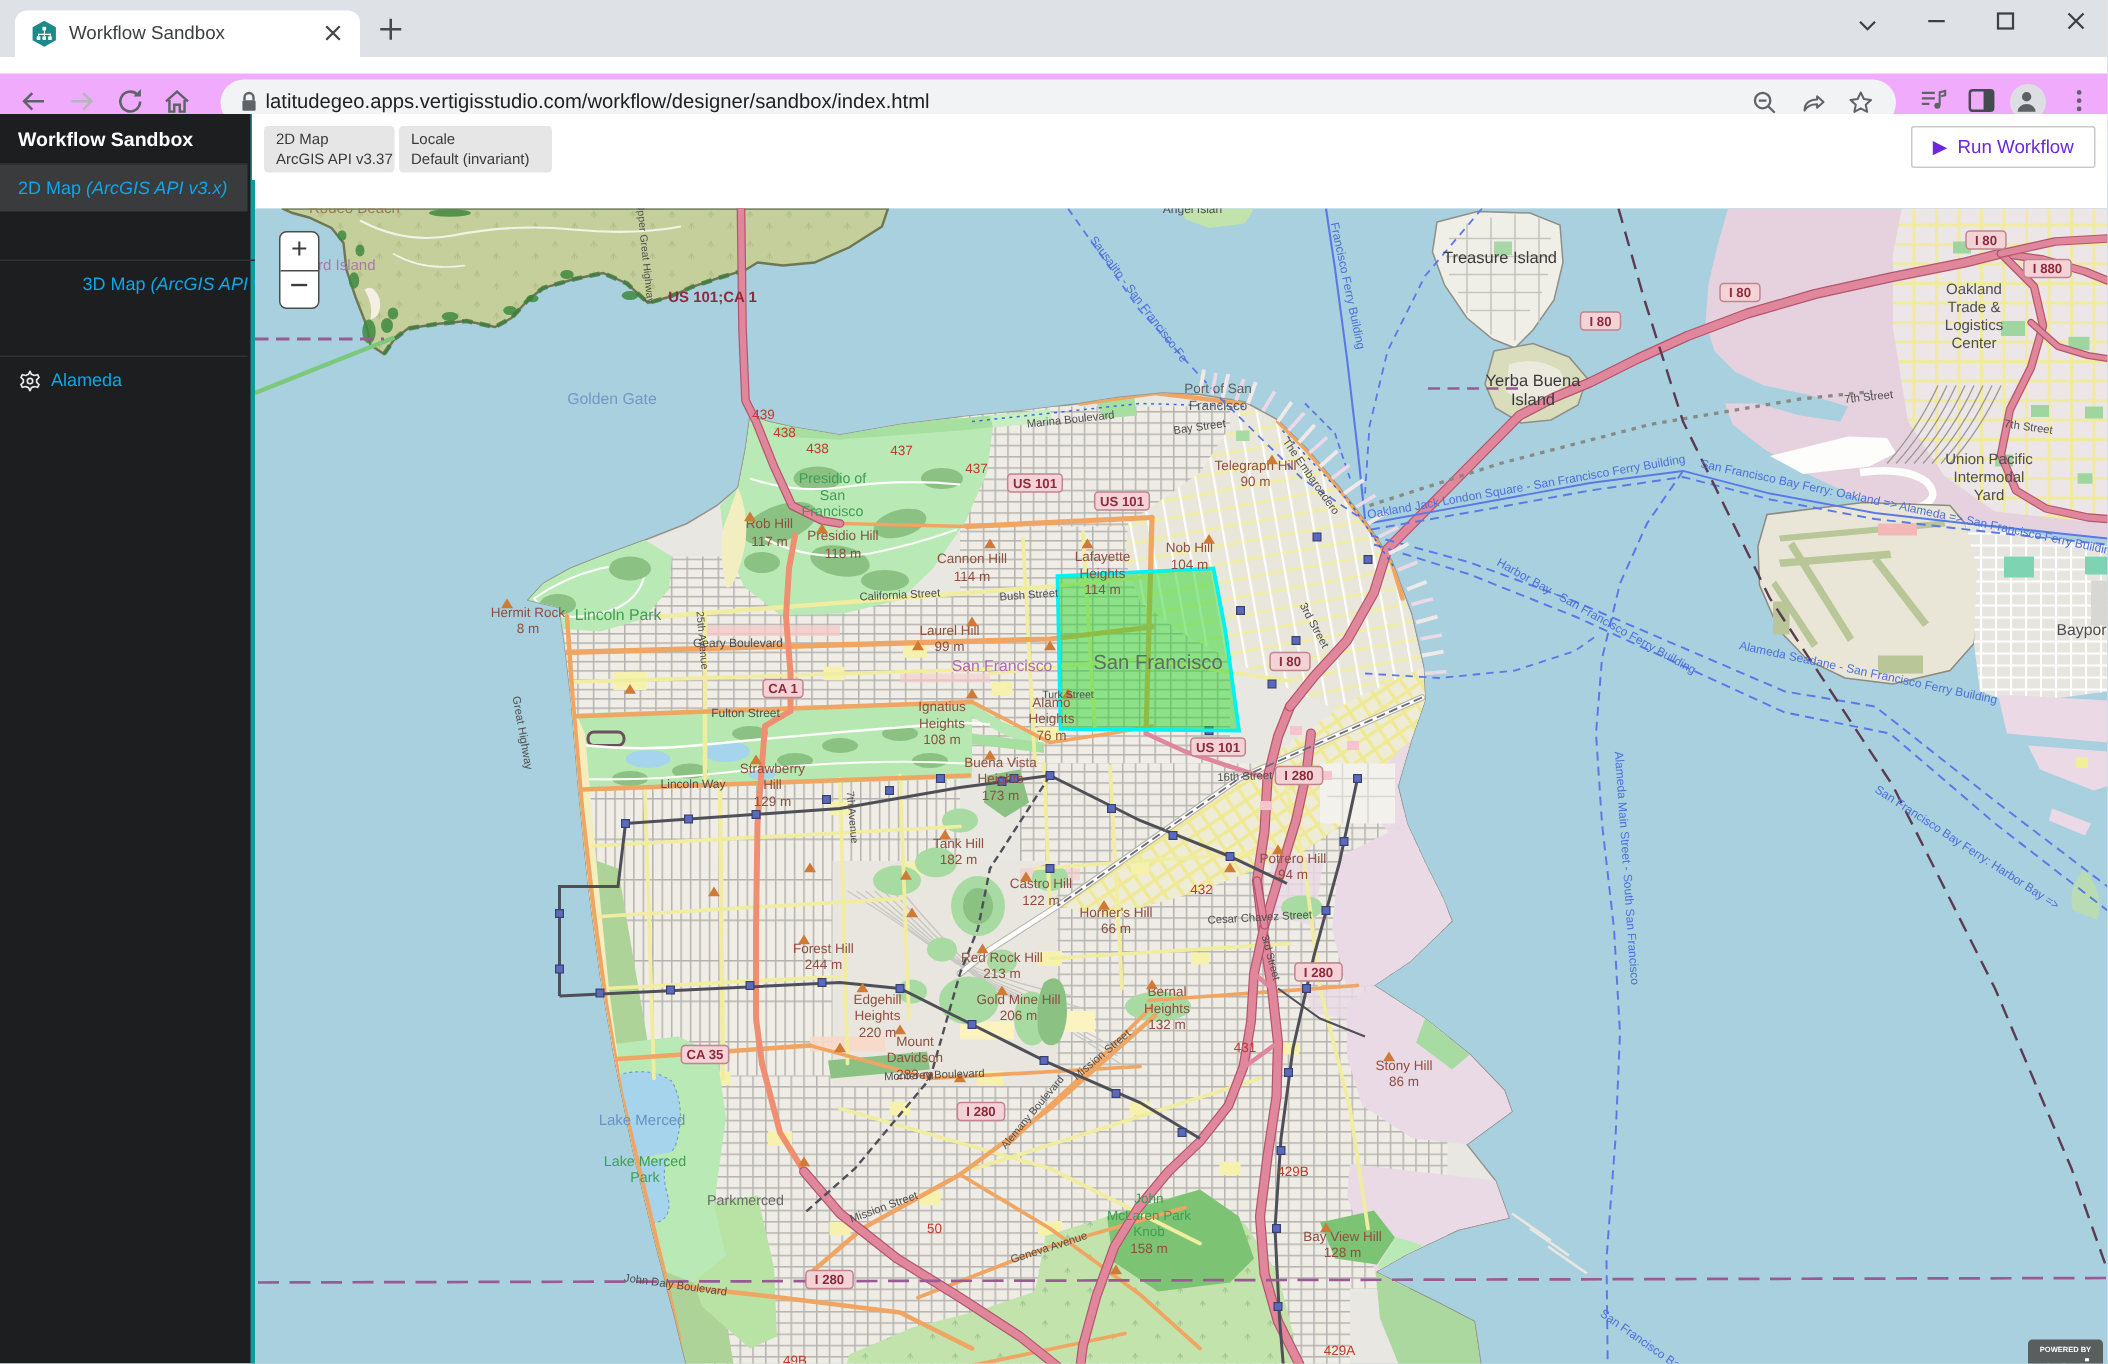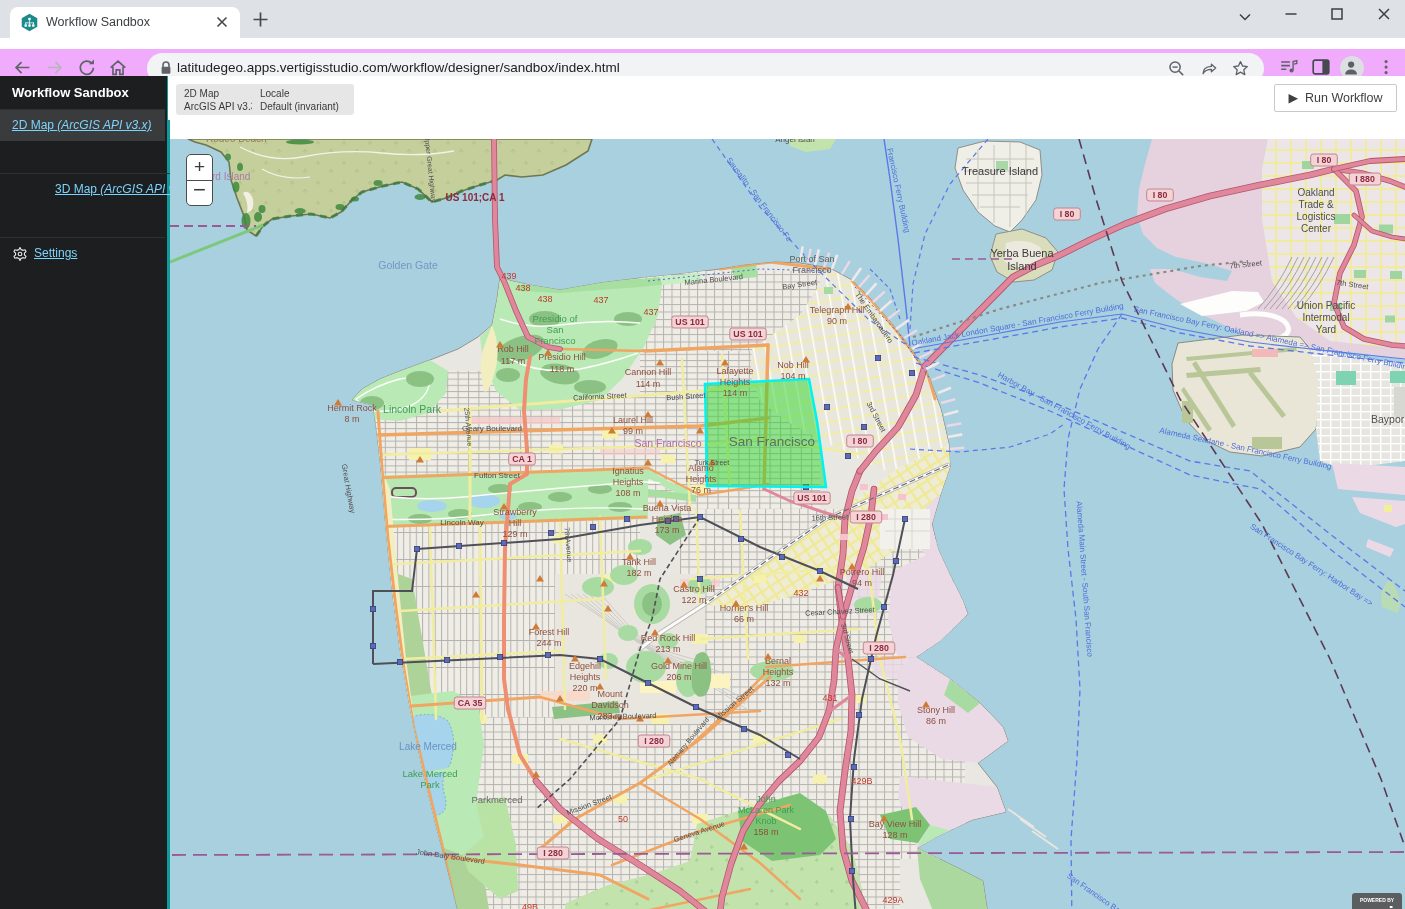--- a/index.html
+++ b/index.html
@@ -10,25 +10,25 @@
 #tab .title{position:absolute;left:36px;top:8px;font-size:12.5px;color:#3c4043;white-space:nowrap;}
 #tab .close{position:absolute;right:10px;top:7px;width:16px;height:16px;color:#45494d;}
 #newtab{position:absolute;left:252px;top:11px;width:17px;height:17px;color:#45494d;}
 .wctl{position:absolute;top:6px;width:16px;height:16px;color:#3c4043;}
 #toolbar{position:absolute;left:0;top:38px;width:1405px;height:38px;background:#f0abfc;border-bottom:1px solid #e1e3e6;margin-top:11px;}
 .navic{position:absolute;top:8px;width:22px;height:22px;color:#5f6368;}
 #omni{position:absolute;left:147px;top:4px;width:1117px;height:31px;background:#f1f3f4;border-radius:16px;}
 #omni .url{position:absolute;left:30px;top:7px;font-size:13.5px;color:#202124;white-space:nowrap;}
 #appbar{position:absolute;left:168px;top:76px;width:1237px;height:44px;background:#fff;}
 .chip{position:absolute;top:8px;background:#e6e6e6;border-radius:3px;padding:3px 0 2px 8px;font-size:10px;line-height:13px;color:#3a3a3a;white-space:nowrap;overflow:hidden;}
-#runbtn{position:absolute;right:8px;top:8px;width:121px;height:26px;background:#fff;border:1px solid #c9c9c9;border-radius:2px;font-size:12.5px;color:#404040;text-align:center;line-height:26px;}
+#runbtn{position:absolute;right:8px;top:8px;width:121px;height:26px;background:#fff;border:1px solid #c9c9c9;border-radius:2px;font-size:12.5px;color:#6d28d9;text-align:center;line-height:26px;}
 #sidebar{position:absolute;left:0;top:76px;width:170px;height:833px;background:#1d1e1f;}
 #sidebar .accent{position:absolute;right:0;top:0;width:3px;height:833px;background:#0d9b9b;}
 #sidebar .hdr{position:absolute;left:12px;top:9px;font-size:13px;font-weight:bold;color:#fff;}
-.sitem{position:absolute;left:0;width:165px;height:31px;border-top:1px solid #303132;color:#7dd3fc;font-size:12px;line-height:31px;text-decoration:underline;}
+.sitem{position:absolute;left:0;width:165px;height:31px;border-top:1px solid #303132;color:#0ea5e9;font-size:12px;line-height:31px;}
 .sitem span{padding-left:12px;display:block;white-space:nowrap;}
 .sitem.sel{background:#3a3b3c;}
 .sitem i{font-style:italic;}
 #mapwrap{position:absolute;left:170px;top:120px;width:1235px;height:789px;background:#a9d0df;margin-top:19px;}
 #zoomctl{position:absolute;left:16px;top:15px;width:25px;height:50px;background:#fff;border:1.5px solid #4c4c4c;border-radius:5px;z-index:5;}
 #zoomctl .zline{position:absolute;left:0;top:24.5px;width:25px;height:1.5px;background:#4c4c4c;}
 #zoomctl .zp{position:absolute;left:0;top:0;width:25px;height:24px;text-align:center;font-size:19px;line-height:24px;color:#3c3c3c;}
 #zoomctl .zm{position:absolute;left:0;top:23px;width:25px;height:26px;text-align:center;font-size:22px;line-height:24px;color:#3c3c3c;}
 </style>
 </head>
@@ -123,30 +123,30 @@
 <div id="sidebar">
  <div class="accent"></div>
  <div class="hdr">Workflow Sandbox</div>
  <div class="sitem sel" style="top:33px;">
       <span>2D Map <i>(ArcGIS API v3.x)</i></span>
     </div>
  <div class="sitem" style="top:97px;padding-left:43px;">
       <span>3D Map <i>(ArcGIS API v4.x)</i></span>
     </div>
  <div class="sitem" style="top:161px;height:38px;">
-      <span style="padding-left:34px;">Settings</span>
+      <span style="padding-left:34px;">Alameda</span>
   <svg style="position:absolute;left:13px;top:9px;" width="14" height="14" viewBox="0 0 14 14">
         <path d="M7 0.5 L8 2.6 A4.6 4.6 0 0 1 9.8 3.3 L12.1 2.8 L13 4.6 L11.4 6.2 A4.6 4.6 0 0 1 11.4 7.8 L13 9.4 L12.1 11.2 L9.8 10.7 A4.6 4.6 0 0 1 8 11.4 L7 13.5 L6 11.4 A4.6 4.6 0 0 1 4.2 10.7 L1.9 11.2 L1 9.4 L2.6 7.8 A4.6 4.6 0 0 1 2.6 6.2 L1 4.6 L1.9 2.8 L4.2 3.3 A4.6 4.6 0 0 1 6 2.6 Z" fill="none" stroke="#e9e9e9" stroke-width="1.1"></path>
         <circle cx="7" cy="7" r="1.8" fill="none" stroke="#e9e9e9" stroke-width="1.1"></circle>
       </svg>
  </div>
 </div>
 <div id="appbar">
  <div class="chip" style="left:8px;width:79px;">2D Map<br>ArcGIS API v3.37</div>
- <div class="chip" style="left:84px;width:94px;">Locale<br>Default (invariant)</div>
+ <div class="chip" style="left:98px;width:94px;">Locale<br>Default (invariant)</div>
  <div id="runbtn">▶&nbsp; Run Workflow</div>
 </div>
 <div id="mapwrap">
 <svg width="1235" height="789" viewBox="170 120 1235 789" style="position:absolute;left:0;top:0;">
 <defs>
 <pattern id="gridA" width="10.4" height="6.2" patternUnits="userSpaceOnUse">
  <rect width="10.4" height="6.2" fill="#efede6"></rect>
  <rect width="10.4" height="1" fill="#b5b3af"></rect>
  <rect width="1" height="6.2" fill="#b5b3af"></rect>
 </pattern>

